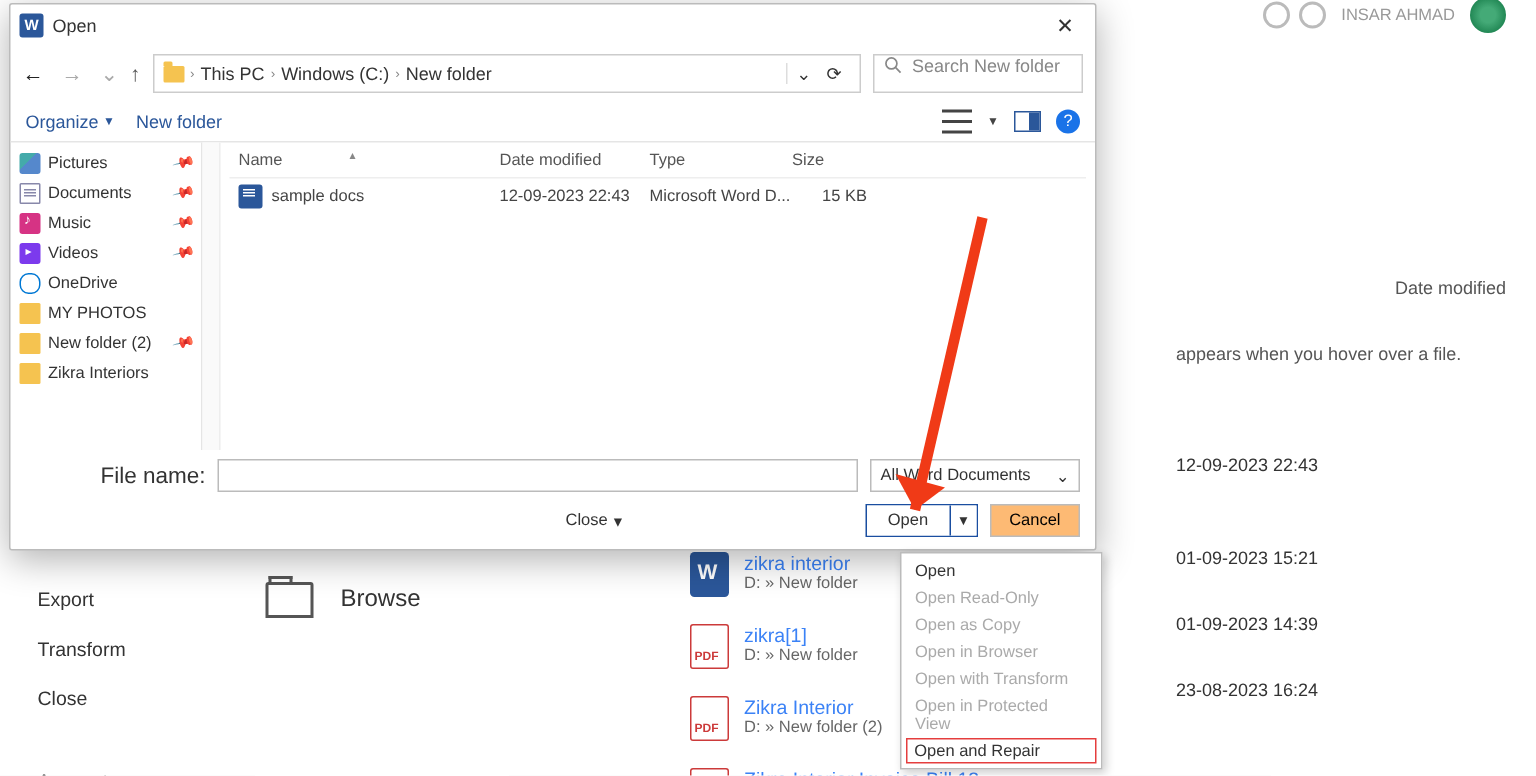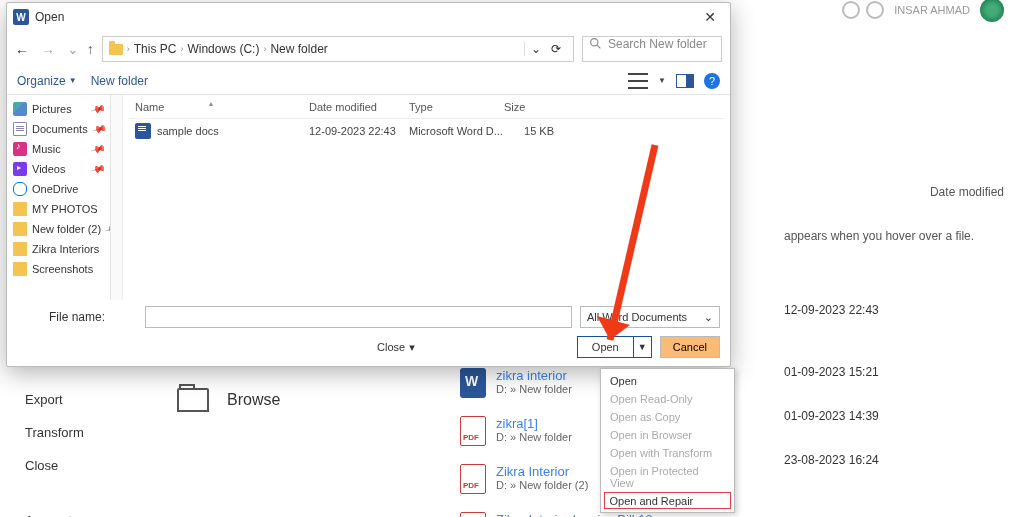--- a/index.html
+++ b/index.html
@@ -58,21 +58,21 @@
   .dlg-toolbar { display:flex; align-items:center; height:28px; padding:0 10px; gap:14px; border-bottom:1px solid #e5e5e5; }
   .tb-link { color:#2b579a; font-size:12px; cursor:pointer; display:flex; align-items:center; gap:3px; }
   .tb-right { margin-left:auto; display:flex; gap:10px; align-items:center; }
   .view-btn { width:20px; height:16px; display:flex; flex-direction:column; justify-content:space-between; }
   .view-btn span { height:2px; background:#444; }
   .preview-btn { width:18px; height:14px; border:1.5px solid #2b579a; position:relative; }
   .preview-btn::after { content:""; position:absolute; right:0; top:0; bottom:0; width:7px; background:#2b579a; }
   .help-btn { width:16px; height:16px; border-radius:50%; background:#1a73e8; color:#fff; font-size:11px; display:flex; align-items:center; justify-content:center; }
 
   .dlg-body { flex:1; display:flex; min-height:0; }
-  .sidebar { width:104px; border-right:1px solid #e5e5e5; padding:4px 2px; overflow:hidden; }
+  .sidebar { width:128px; border-right:1px solid #e5e5e5; padding:4px 2px; overflow:hidden; }
   .side-item { display:flex; align-items:center; gap:5px; padding:3px 4px; font-size:11px; white-space:nowrap; cursor:pointer; position:relative; }
   .pin { margin-left:auto; color:#888; font-size:10px; transform:rotate(30deg); }
   .ic { width:14px; height:14px; display:inline-block; flex-shrink:0; }
   .ic.pic { background:linear-gradient(135deg,#4aa 40%,#58c 40%); border-radius:2px; }
   .ic.doc { background:#fff; border:1px solid #88a; border-radius:1px; position:relative; }
   .ic.doc::after{content:"";position:absolute;left:2px;top:3px;right:2px;height:1px;background:#88a;box-shadow:0 2px #88a,0 4px #88a;}
   .ic.mus { background:#d63384; border-radius:2px; position:relative; }
   .ic.mus::after{content:"♪";color:#fff;font-size:9px;position:absolute;left:3px;top:-1px;}
   .ic.vid { background:#7c3aed; border-radius:2px; position:relative; }
   .ic.vid::after{content:"▸";color:#fff;font-size:8px;position:absolute;left:4px;top:1px;}
@@ -87,21 +87,21 @@
   .col-name .sort-caret { position:absolute; left:80px; top:-2px; font-size:8px; color:#888; }
   .col-date { flex:0 0 100px; }
   .col-type { flex:0 0 95px; }
   .col-size { flex:0 0 60px; }
   .file-row { display:flex; align-items:center; height:24px; font-size:11px; color:#444; }
   .f-ic { width:16px; height:16px; background:#2b579a; border-radius:2px; margin-right:6px; position:relative; }
   .f-ic::after{content:"";position:absolute;left:3px;top:3px;width:8px;height:1px;background:#fff;box-shadow:0 2px #fff,0 4px #fff;}
 
   .dlg-footer { padding:6px 10px 8px; }
   .fn-row { display:flex; align-items:center; gap:8px; margin-bottom:8px; }
-  .fn-label { width:120px; text-align:center; font-size:12px; }
+  .fn-label { width:120px; text-align:right; font-size:15px; }
   .fn-input { flex:1; height:22px; border:1px solid #bbb; }
   .filter { width:140px; height:22px; border:1px solid #bbb; display:flex; align-items:center; padding:0 6px; font-size:11px; justify-content:space-between; }
   .btn-row { display:flex; justify-content:flex-end; align-items:center; gap:8px; }
   .tools { font-size:11px; margin-right:auto; margin-left:360px; display:flex; align-items:center; gap:4px; }
   .btn { height:22px; border:1px solid #bbb; background:#fdba74; padding:0 12px; font-size:11px; cursor:pointer; display:flex; align-items:center; }
   .split { display:flex; border:1.5px solid #1a4ea0; height:22px; }
   .split .main { padding:0 14px; display:flex; align-items:center; font-size:11px; background:#fff; cursor:pointer; }
   .split .caret { width:18px; display:flex; align-items:center; justify-content:center; border-left:1px solid #1a4ea0; font-size:9px; cursor:pointer; background:#fff; }
 
   
@@ -265,24 +265,20 @@
         </div>
         <div class="side-item">
           <span class="ic fold y"></span>
           <span>New folder (2)</span>
           <span class="pin">📌</span>
         </div>
         <div class="side-item">
           <span class="ic fold y"></span>
           <span>Zikra Interiors</span>
         </div>
-        <div class="side-item">
-          <span class="ic fold y"></span>
-          <span>Screenshots</span>
-        </div>
       </div>
     <div class="filepane">
       <div class="scroll-gutter"></div>
       <div class="file-table">
         <div class="col-headers">
           <div class="col-name"><span>Name</span><span class="sort-caret">▴</span></div>
           <div class="col-date">Date modified</div>
           <div class="col-type">Type</div>
           <div class="col-size">Size</div>
         </div>

